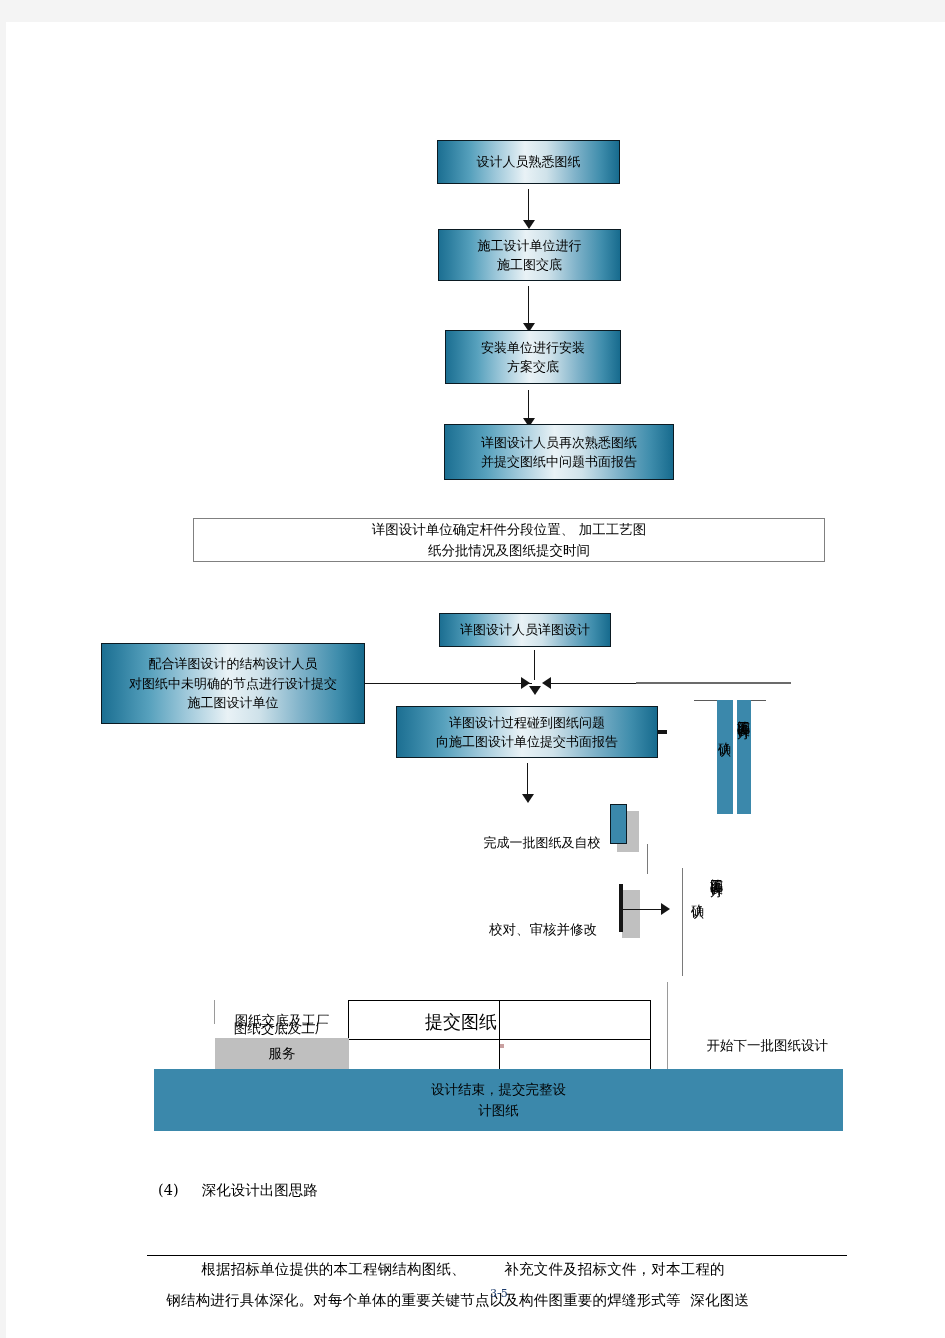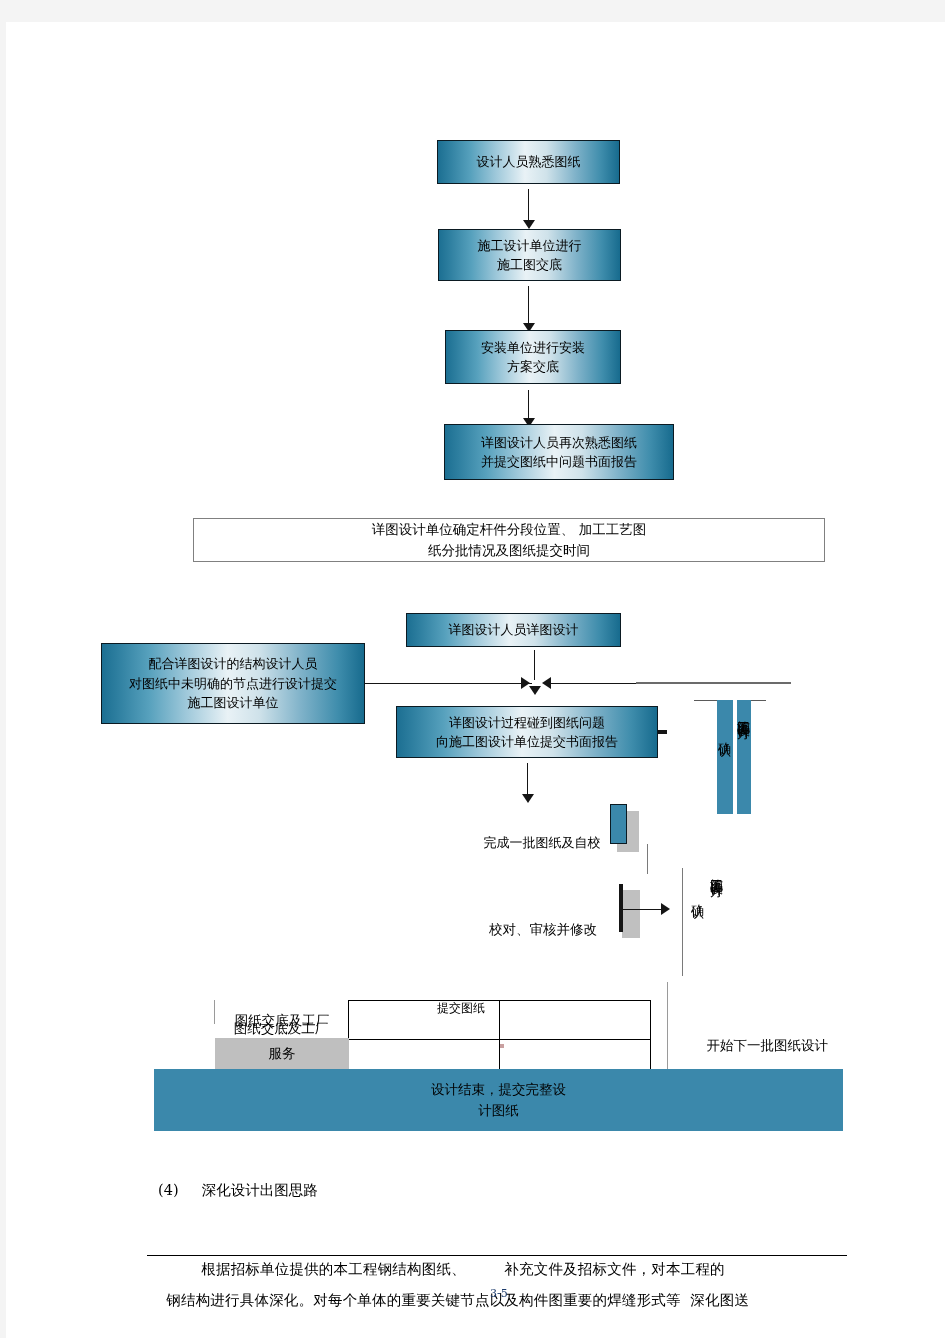--- a/index.html
+++ b/index.html
@@ -224,21 +224,21 @@
     <span>详图设计人员再次熟悉图纸
 并提交图纸中问题书面报告</span>
   </div>
 
   <div class="orect" style="left:187px; top:496px; width:632px; height:44px;
               display:flex; align-items:center; justify-content:center;">
     <span class="ctext" style="font-size:13.5px;">详图设计单位确定杆件分段位置、   加工工艺图
 纸分批情况及图纸提交时间</span>
   </div>
 
-  <div class="gbox" style="left:400px; top:591px; width:215px; height:34px;">
+  <div class="gbox" style="left:433px; top:591px; width:172px; height:34px;">
     <span>详图设计人员详图设计</span>
   </div>
 
   <div class="vline" style="left:528px; top:628px; height:30px;"></div>
 
   <div class="gbox" style="left:95px; top:621px; width:264px; height:81px;">
     <span>配合详图设计的结构设计人员
 对图纸中未明确的节点进行设计提交
 施工图设计单位</span>
   </div>
@@ -282,21 +282,21 @@
 
   <div class="shadow-sm" style="left:616px; top:868px; width:18px; height:48px;"></div>
   <div class="abs" style="left:613px; top:862px; width:4px; height:48px; background:#151515;"></div>
   <div class="hline-dark" style="left:617px; top:887px; width:40px;"></div>
   <div class="arrow-right" style="left:655px; top:881px;"></div>
 
   <div class="vline" style="left:676px; top:846px; width:0; height:108px; border-left:1.3px solid #7a7a7a;"></div>
   <div class="vtext" style="left:685px; top:872px;">确认</div>
   <div class="vtext" style="left:704px; top:846px;">施工图设计方</div>
 
-  <div class="abs ctext" style="left:395px; top:958px; width:120px; font-size:12px;">
+  <div class="abs ctext" style="left:395px; top:958px; width:120px; font-size:18px;">
     <span>提交图纸</span>
   </div>
 
   <div class="vline" style="left:208px; top:978px; height:24px; border-left:1.2px solid #9a9a9a;"></div>
 
   <table class="tbl" style="left:208px; top:978px; width:437px;">
     <tbody>
         <tr>
       <td rowspan="2" class="nobord-l" style="width:135px; height:38px; border-top:none; border-bottom:none;">
         <span class="ctext" style="display:block;">图纸交底及工厂

